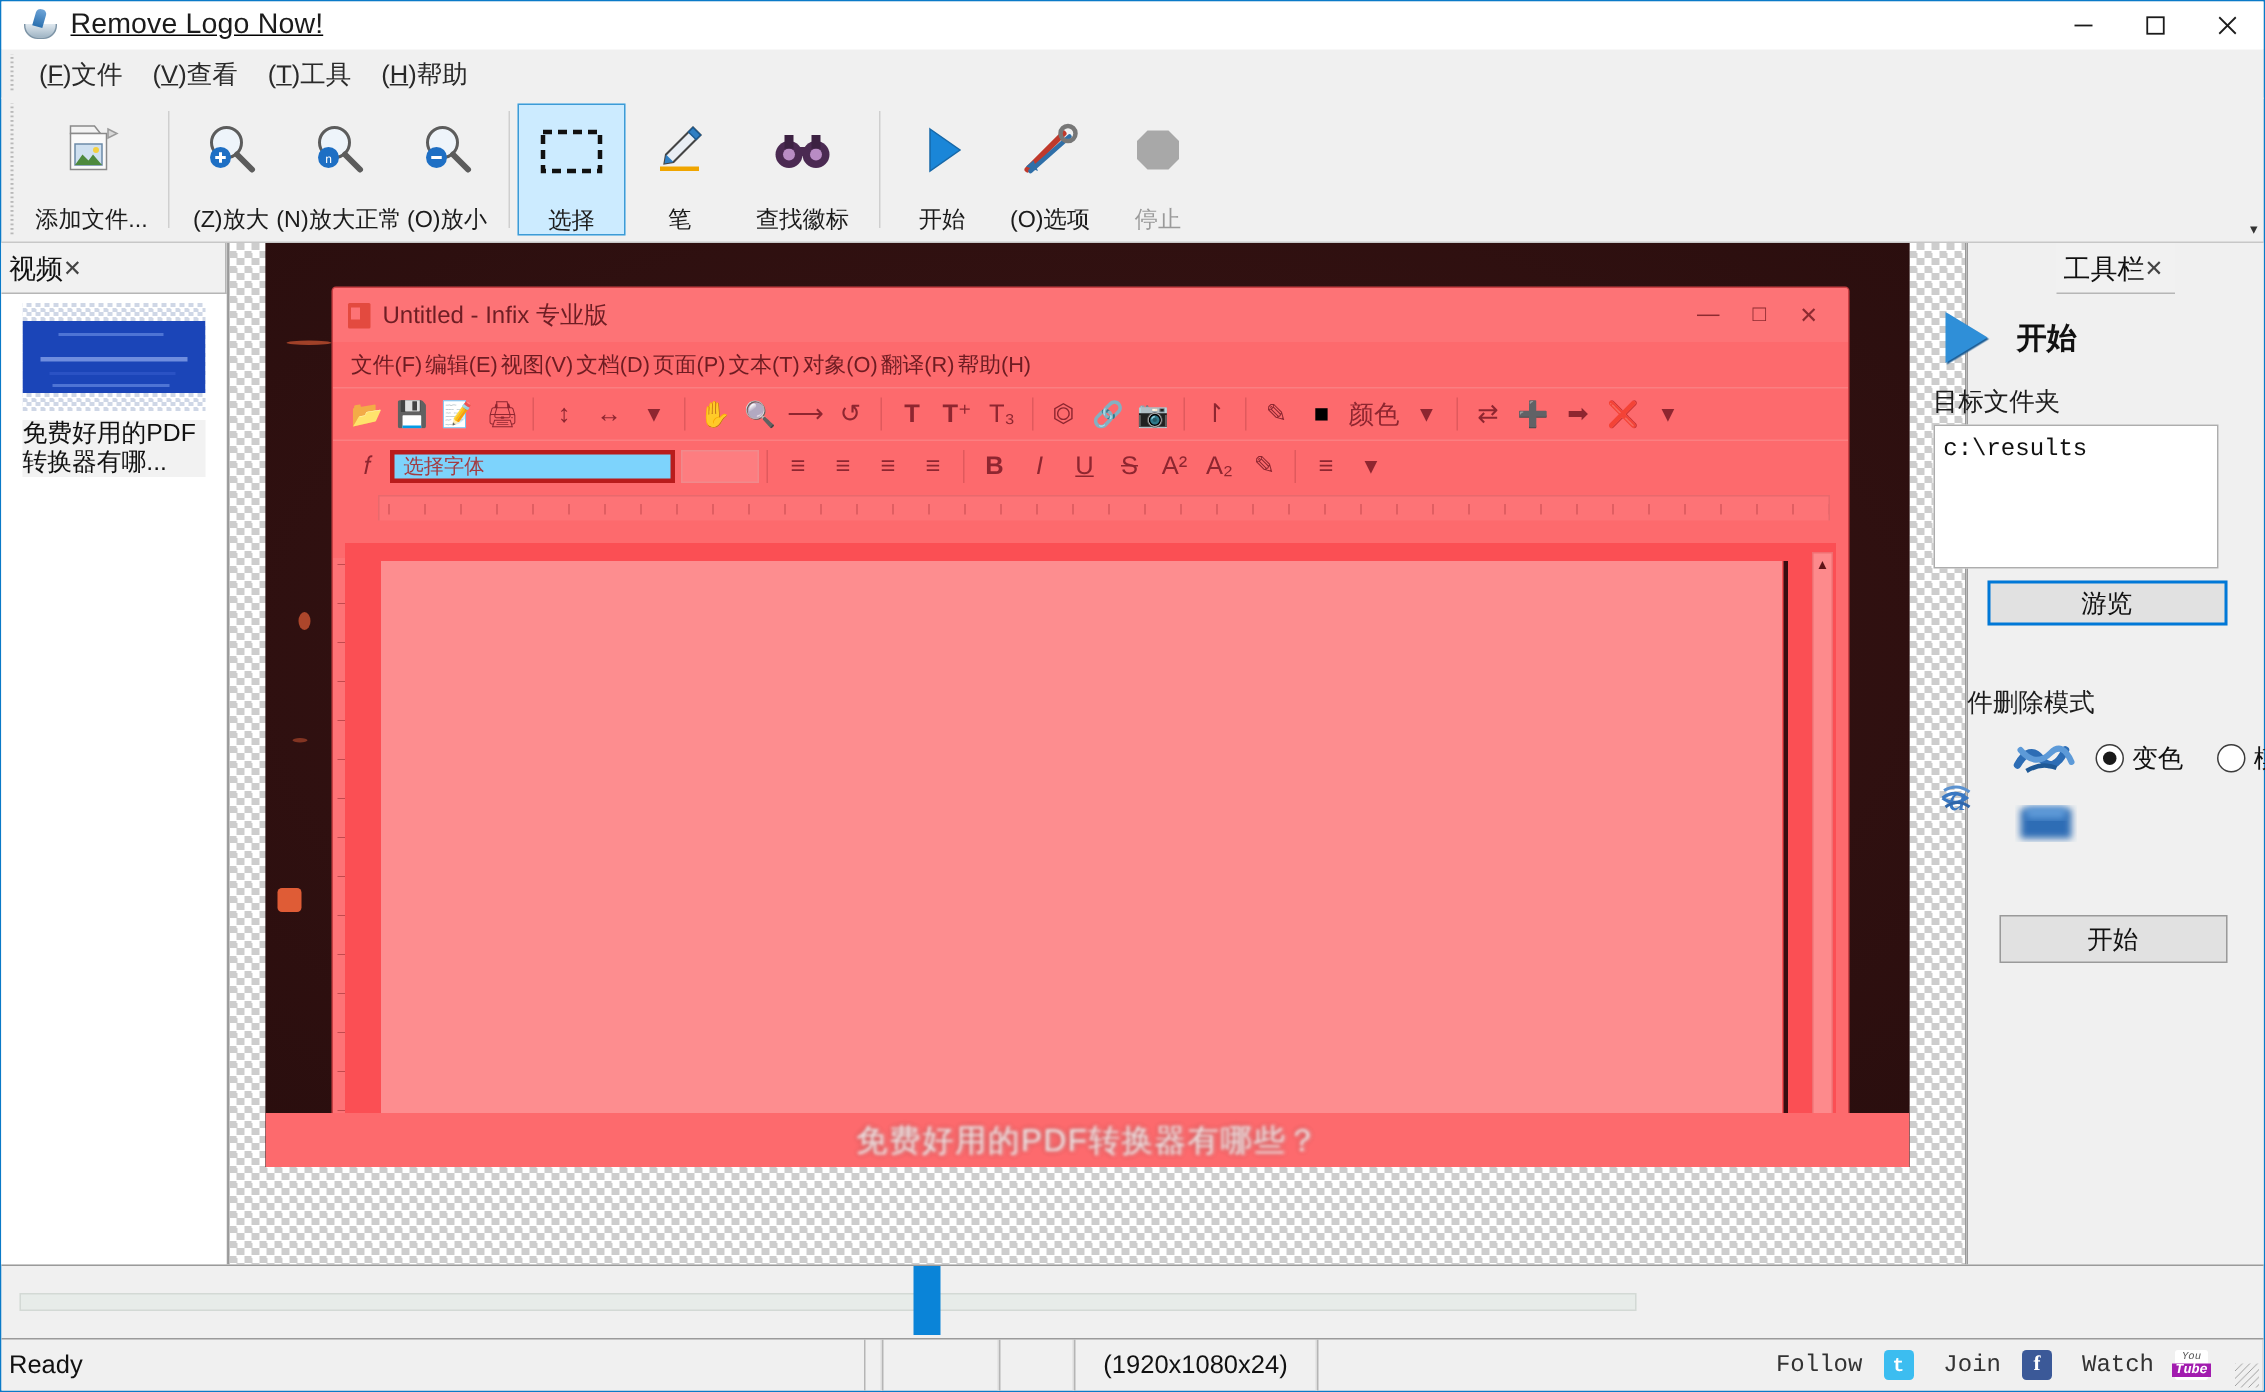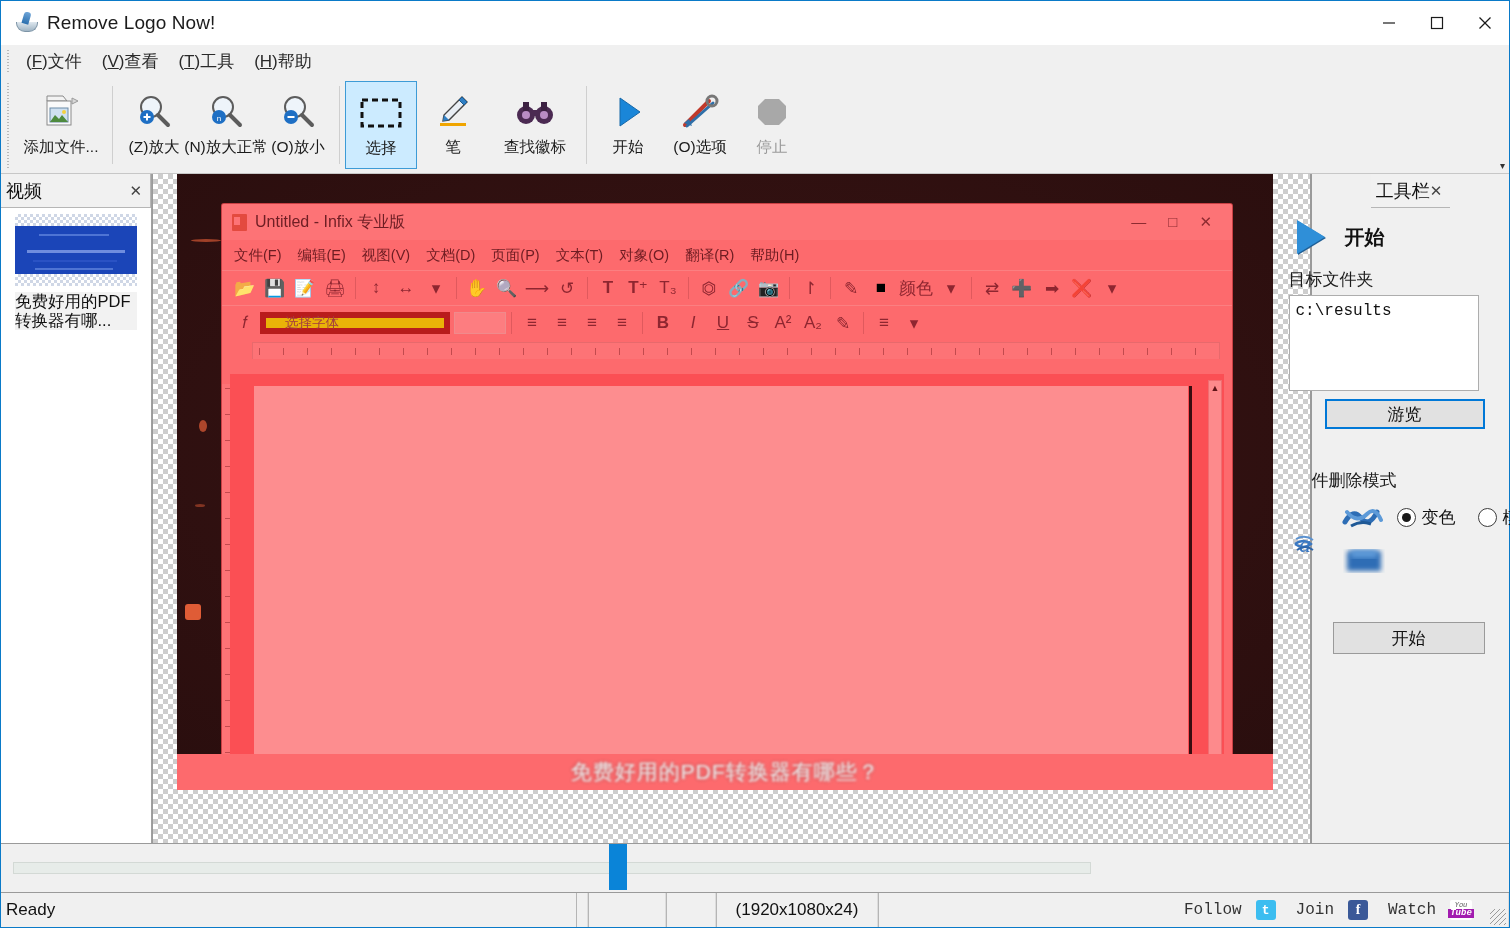--- a/index.html
+++ b/index.html
@@ -13,24 +13,25 @@
   .app{
     position:relative;width:1510px;height:928px;
     border:1px solid #0a7ac8;
     box-sizing:border-box;
     background:#f0f0f0;
     display:flex;flex-direction:column;
   }
 
   
   .titlebar{
-    height:44px;background:#ffffff;
+    height:32px;background:#ffffff;
     display:flex;align-items:center;
     flex:0 0 auto;
     position:relative;
+    text-decoration:underline;
   }
   .title-icon{
     width:22px;height:22px;margin-left:14px;margin-right:10px;
     position:relative;flex:0 0 auto;
   }
   .title-icon .bowl{
     position:absolute;left:1px;top:10px;width:20px;height:9px;
     background:linear-gradient(#dfe8ef,#9fb4c4);
     border-radius:0 0 9px 9px;border:1px solid #7d94a6;border-top:none;
   }
@@ -80,39 +81,39 @@
     background-size:2px 3px;background-repeat:repeat-y;background-position:2px 2px;
   }
   .tbtn{
     width:72px;height:88px;margin-top:3px;
     display:flex;flex-direction:column;align-items:center;justify-content:flex-start;
     font-size:15px;color:#1b1b1b;cursor:default;position:relative;
     box-sizing:border-box;padding-top:8px;
   }
   .tbtn.wide{width:92px;}
   .tbtn .ico{height:46px;display:flex;align-items:center;justify-content:center;}
-  .tbtn .lbl{font-size:15.5px;line-height:1;white-space:nowrap;margin-top:4px;}
+  .tbtn .lbl{font-size:15.5px;line-height:1;white-space:nowrap;margin-top:16px;}
   .tbtn.sel{background:#ccebff;border:1px solid #3d9bd6;}
   .tbtn.disabled .lbl{color:#9a9a9a;}
   .tsep{width:1px;height:78px;background:#cfcfcf;margin:8px 5px 0 5px;}
   .overflow-arrow{
     position:absolute;right:4px;bottom:2px;font-size:10px;color:#333;
   }
 
   
   .main{flex:1 1 auto;display:flex;min-height:0;background:#f0f0f0;}
 
   
   .dock{
     width:150px;flex:0 0 150px;display:flex;flex-direction:column;
     background:#fff;border-right:1px solid #a0a0a0;
   }
   .dock-head{
     height:34px;background:#f1f1f1;border:1px solid #b6b6b6;border-left:none;border-top:none;
-    display:flex;align-items:center;justify-content:space-between;padding:0 8px 0 5px;
+    display:flex;align-items:center;padding:0 8px 0 5px;
     box-sizing:border-box;
   }
   .dock-title{font-size:18px;color:#111;}
   .dock-close{font-size:15px;color:#444;cursor:default;}
   .dock-body{flex:1 1 auto;background:#fff;padding:6px 4px 0 4px;}
   .thumb{
     width:122px;height:72px;position:relative;margin:0 auto;
     background:
       repeating-conic-gradient(#cfd7e6 0% 25%, #ffffff 0% 50%) 0 0/6px 6px;
     overflow:hidden;
@@ -164,33 +165,33 @@
     color:#7e2228;font-size:15.5px;background:#fd7376;
   }
   .emb-icon{
     width:15px;height:17px;margin-right:8px;margin-left:4px;
     background:#e34a3f;position:relative;border-radius:1px;
   }
   .emb-icon:after{content:"";position:absolute;left:2px;top:3px;width:6px;height:8px;background:#fd7376;}
   .emb-ttl{color:#6e1e24;font-size:16px;}
   .emb-wc{margin-left:auto;display:flex;gap:22px;padding-right:14px;color:#8d2b31;font-size:15px;}
   .emb-menu{
-    height:30px;display:flex;align-items:center;gap:16px;padding-left:12px;
+    height:30px;display:flex;align-items:center;gap:2px;padding-left:12px;
     font-size:14.5px;color:#6e1c22;background:#fd6a6d;
   }
   .emb-row{
     height:34px;display:flex;align-items:center;gap:0px;padding-left:8px;
     background:#fd6a6d;border-top:1px solid #fb7f81;
   }
   .ebt{width:30px;height:26px;display:flex;align-items:center;justify-content:center;
        color:#8e2630;font-size:17px;}
   .ebsep{width:1px;height:22px;background:#e0595d;margin:0 5px;}
   .fontfield{
-    width:190px;height:22px;background:#eab308;border:6px solid #b91c1c;
-    display:flex;align-items:center;padding-left:19px;font-size:13.5px;color:#a33c41;
+    width:190px;height:22px;background:#7dd3fc;border:3px solid #b91c1c;
+    display:flex;align-items:center;padding-left:6px;font-size:13.5px;color:#a33c41;
     margin-right:4px;box-sizing:border-box;
   }
   .fontbox{width:52px;height:22px;background:#fd7d80;border:1px solid #f08a8c;box-sizing:border-box;}
   .ruler{
     height:16px;margin:2px 12px 0 30px;background:#fd7376;border:1px solid #e8696c;
     border-bottom:none;
     background-image:repeating-linear-gradient(to right,#c24a4e 0 1px,transparent 1px 24px);
     background-position:6px 5px;background-size:24px 7px;background-repeat:repeat-x;
   }
   .page-area{

